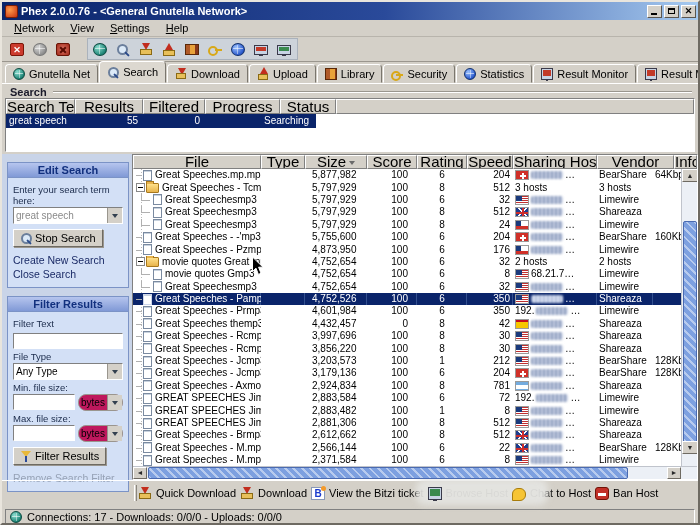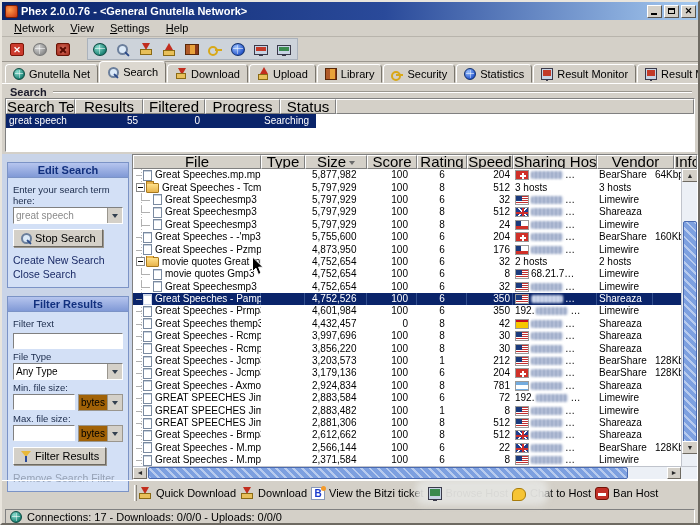--- a/index.html
+++ b/index.html
@@ -86,21 +86,21 @@
   .combo .cval.dark{color:#000;}
   .cbtn{width:15px;background:#d4d0c8;border-left:1px solid #9a968e;position:relative;flex:none;}
   .cbtn::before{content:"";position:absolute;left:4px;top:6px;border-left:3px solid transparent;border-right:3px solid transparent;border-top:4px solid #33404f;}
   .tinput{height:16px;border:1px solid;border-color:#808080 #fff #fff #808080;background:#fff;font-size:10px;padding:1px 2px;width:100%;}
   .btn{display:inline-flex;align-items:center;gap:3px;background:#d4d0c8;border:1px solid;border-color:#fff #6e6a62 #6e6a62 #fff;box-shadow:1px 1px 0 #9a968e;font-size:11px;padding:2px 6px;margin:5px 0;}
   .btn .ic{width:12px;height:12px;}
   .plink{font-size:10.5px;color:#1a2a66;margin:2px 0;}
   .plink.disabled{color:#96a2b6;}
   .sizerow{display:flex;gap:3px;align-items:center;}
   .sizerow .tinput{width:62px;}
-  .sizerow .combo{width:48px;border-color:#9a968e;background:#a16207;}
+  .sizerow .combo{width:48px;border-color:#9a968e;background:#be185d;border-radius:8px;}
   .sizerow .combo .cval{color:#000;}
   
   .results{flex:1;position:relative;background:#fff;border:1px solid;border-color:#808080 #fff #fff #808080;overflow:hidden;}
   .res-head{display:flex;height:14px;position:relative;z-index:3;justify-content:flex-end;}
   .res-head .hcell{line-height:12px;height:14px;}
   .res-head .hcell:nth-child(1){width:128px}.res-head .hcell:nth-child(2){width:44px}.res-head .hcell:nth-child(3){width:62px}
   .res-head .hcell:nth-child(4){width:50px}.res-head .hcell:nth-child(5){width:50px}.res-head .hcell:nth-child(6){width:46px}
   .res-head .hcell:nth-child(7){width:84px}.res-head .hcell:nth-child(8){width:77px}.res-head .hcell:nth-child(9){flex:1}
   .sortarr{display:inline-block;width:0;height:0;border-left:3px solid transparent;border-right:3px solid transparent;border-top:4px solid #6a6a6a;margin-left:3px;vertical-align:middle;}
   .res-body{position:relative;height:298px;overflow:hidden;background-image:repeating-linear-gradient(180deg,#b8b8b8 0 1px,transparent 1px 3px);background-size:1px 100%;background-position:8px 0;background-repeat:no-repeat;}

